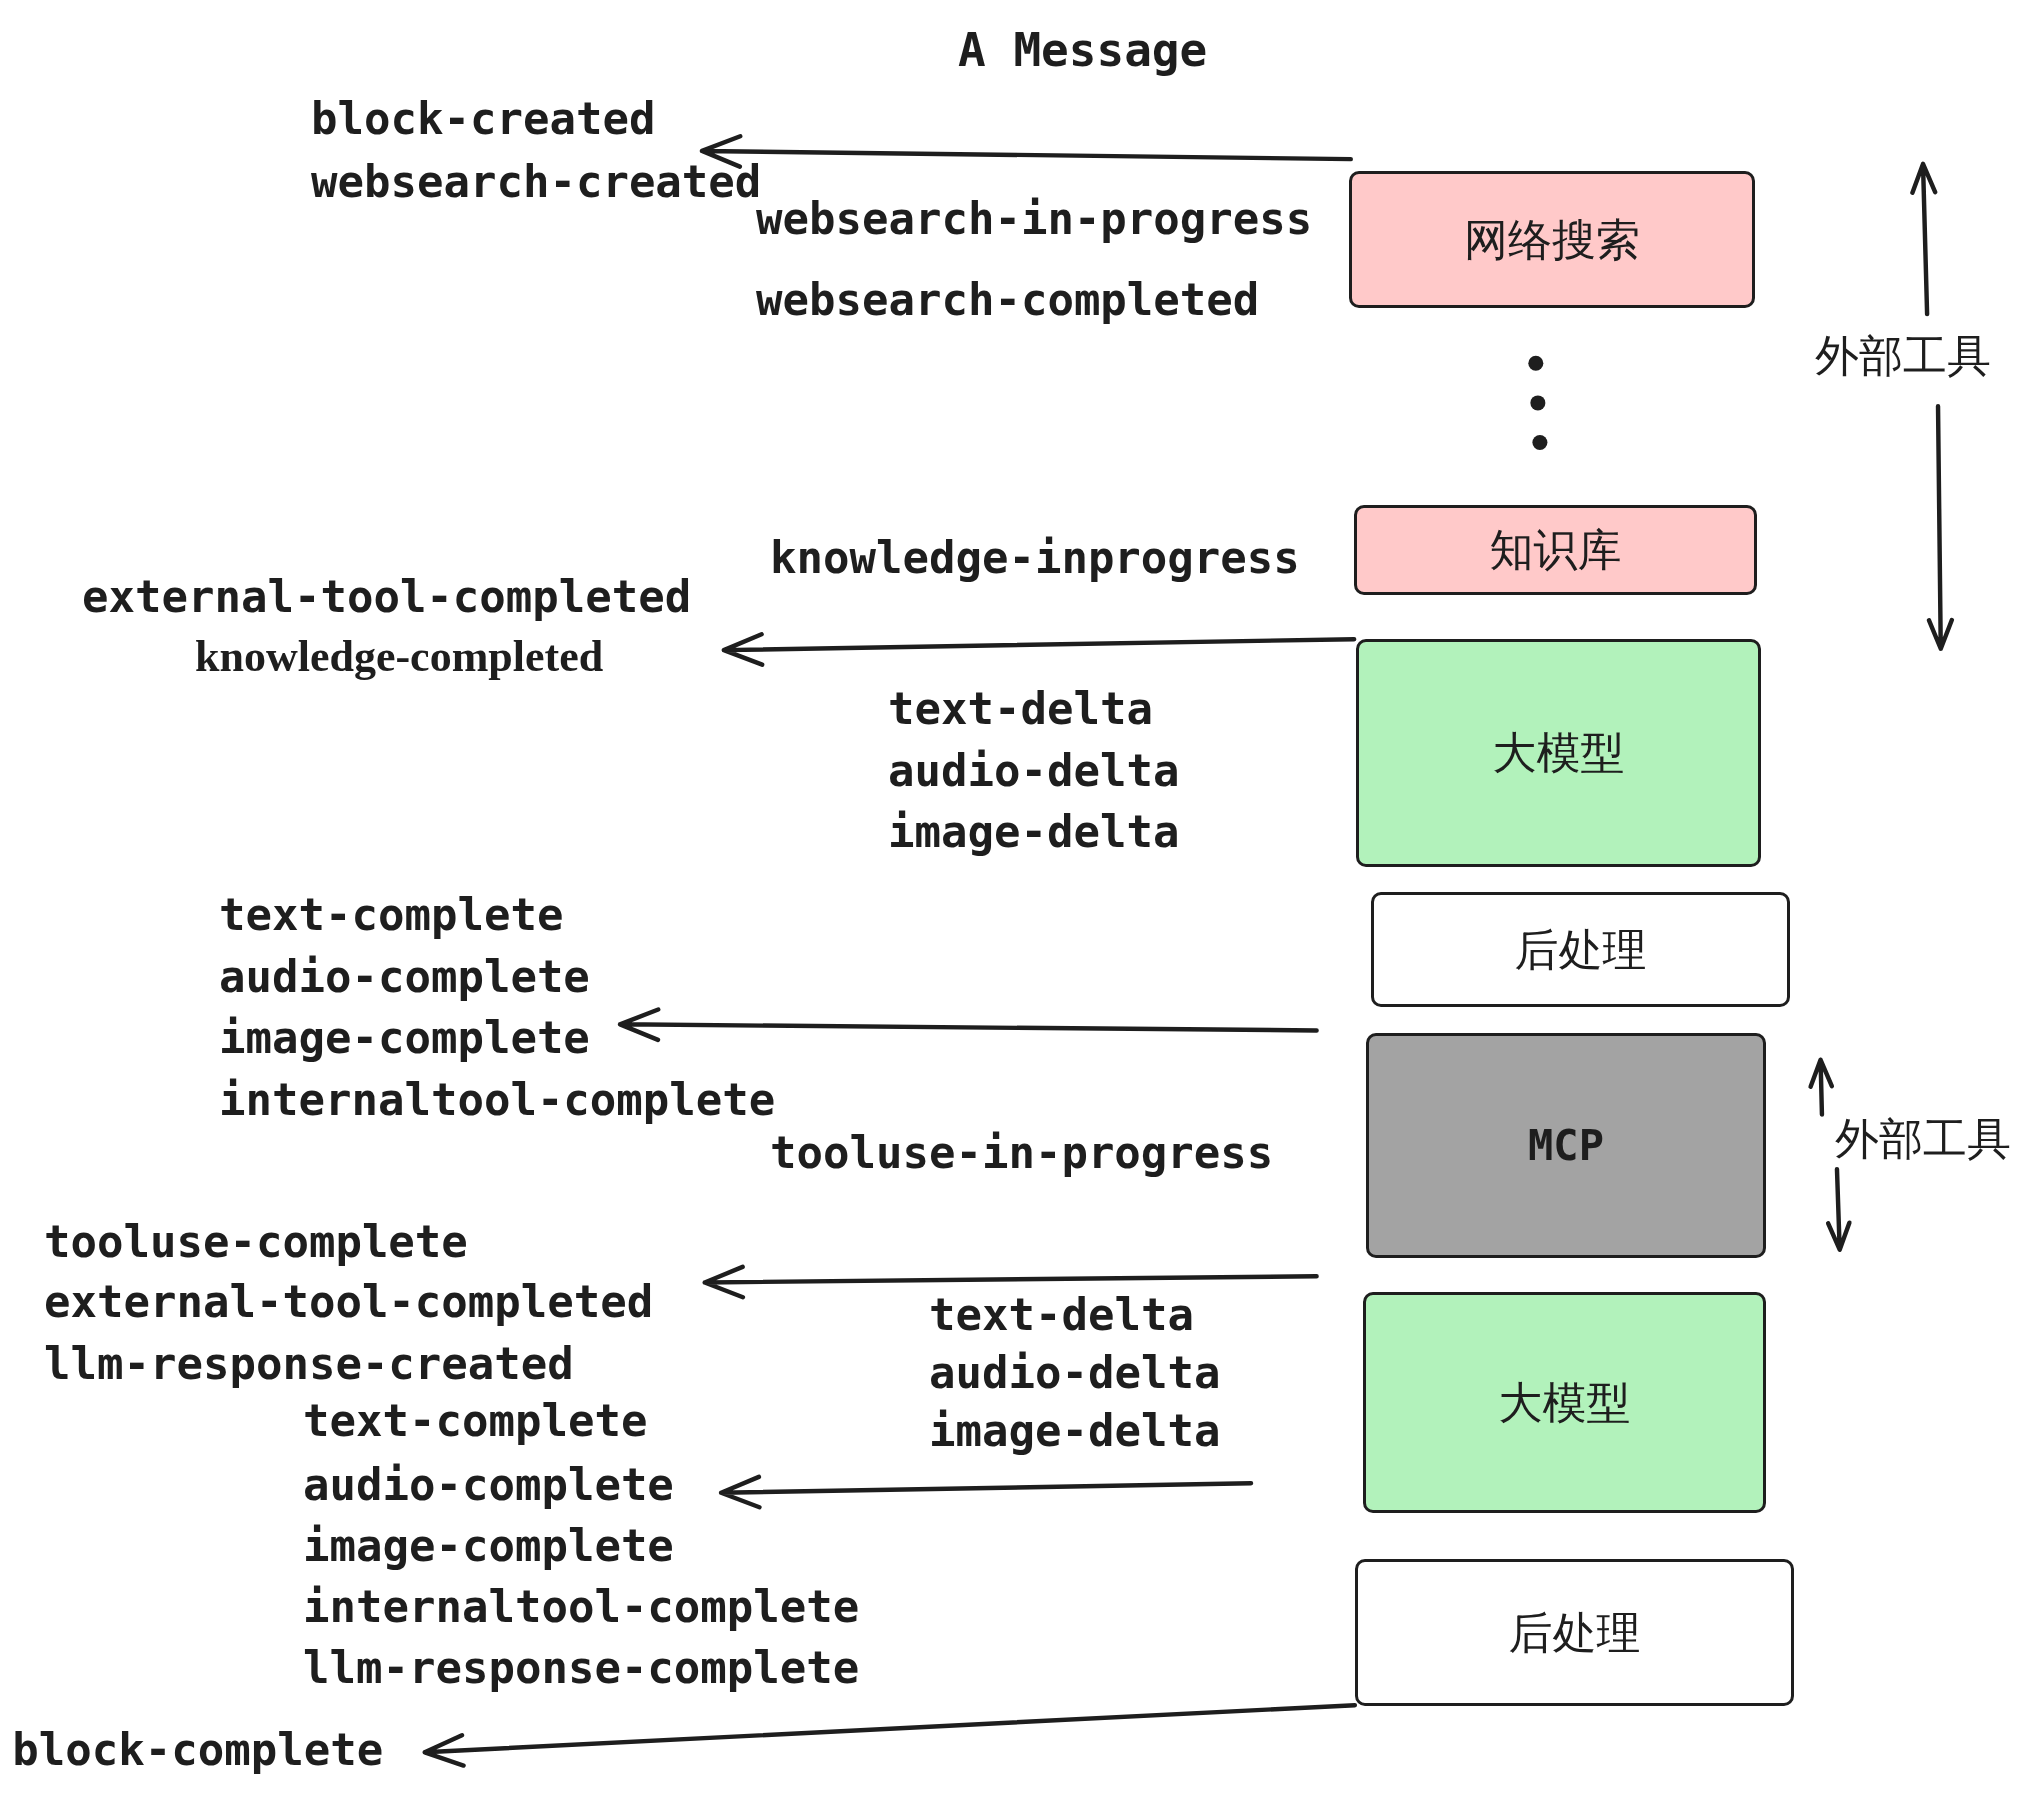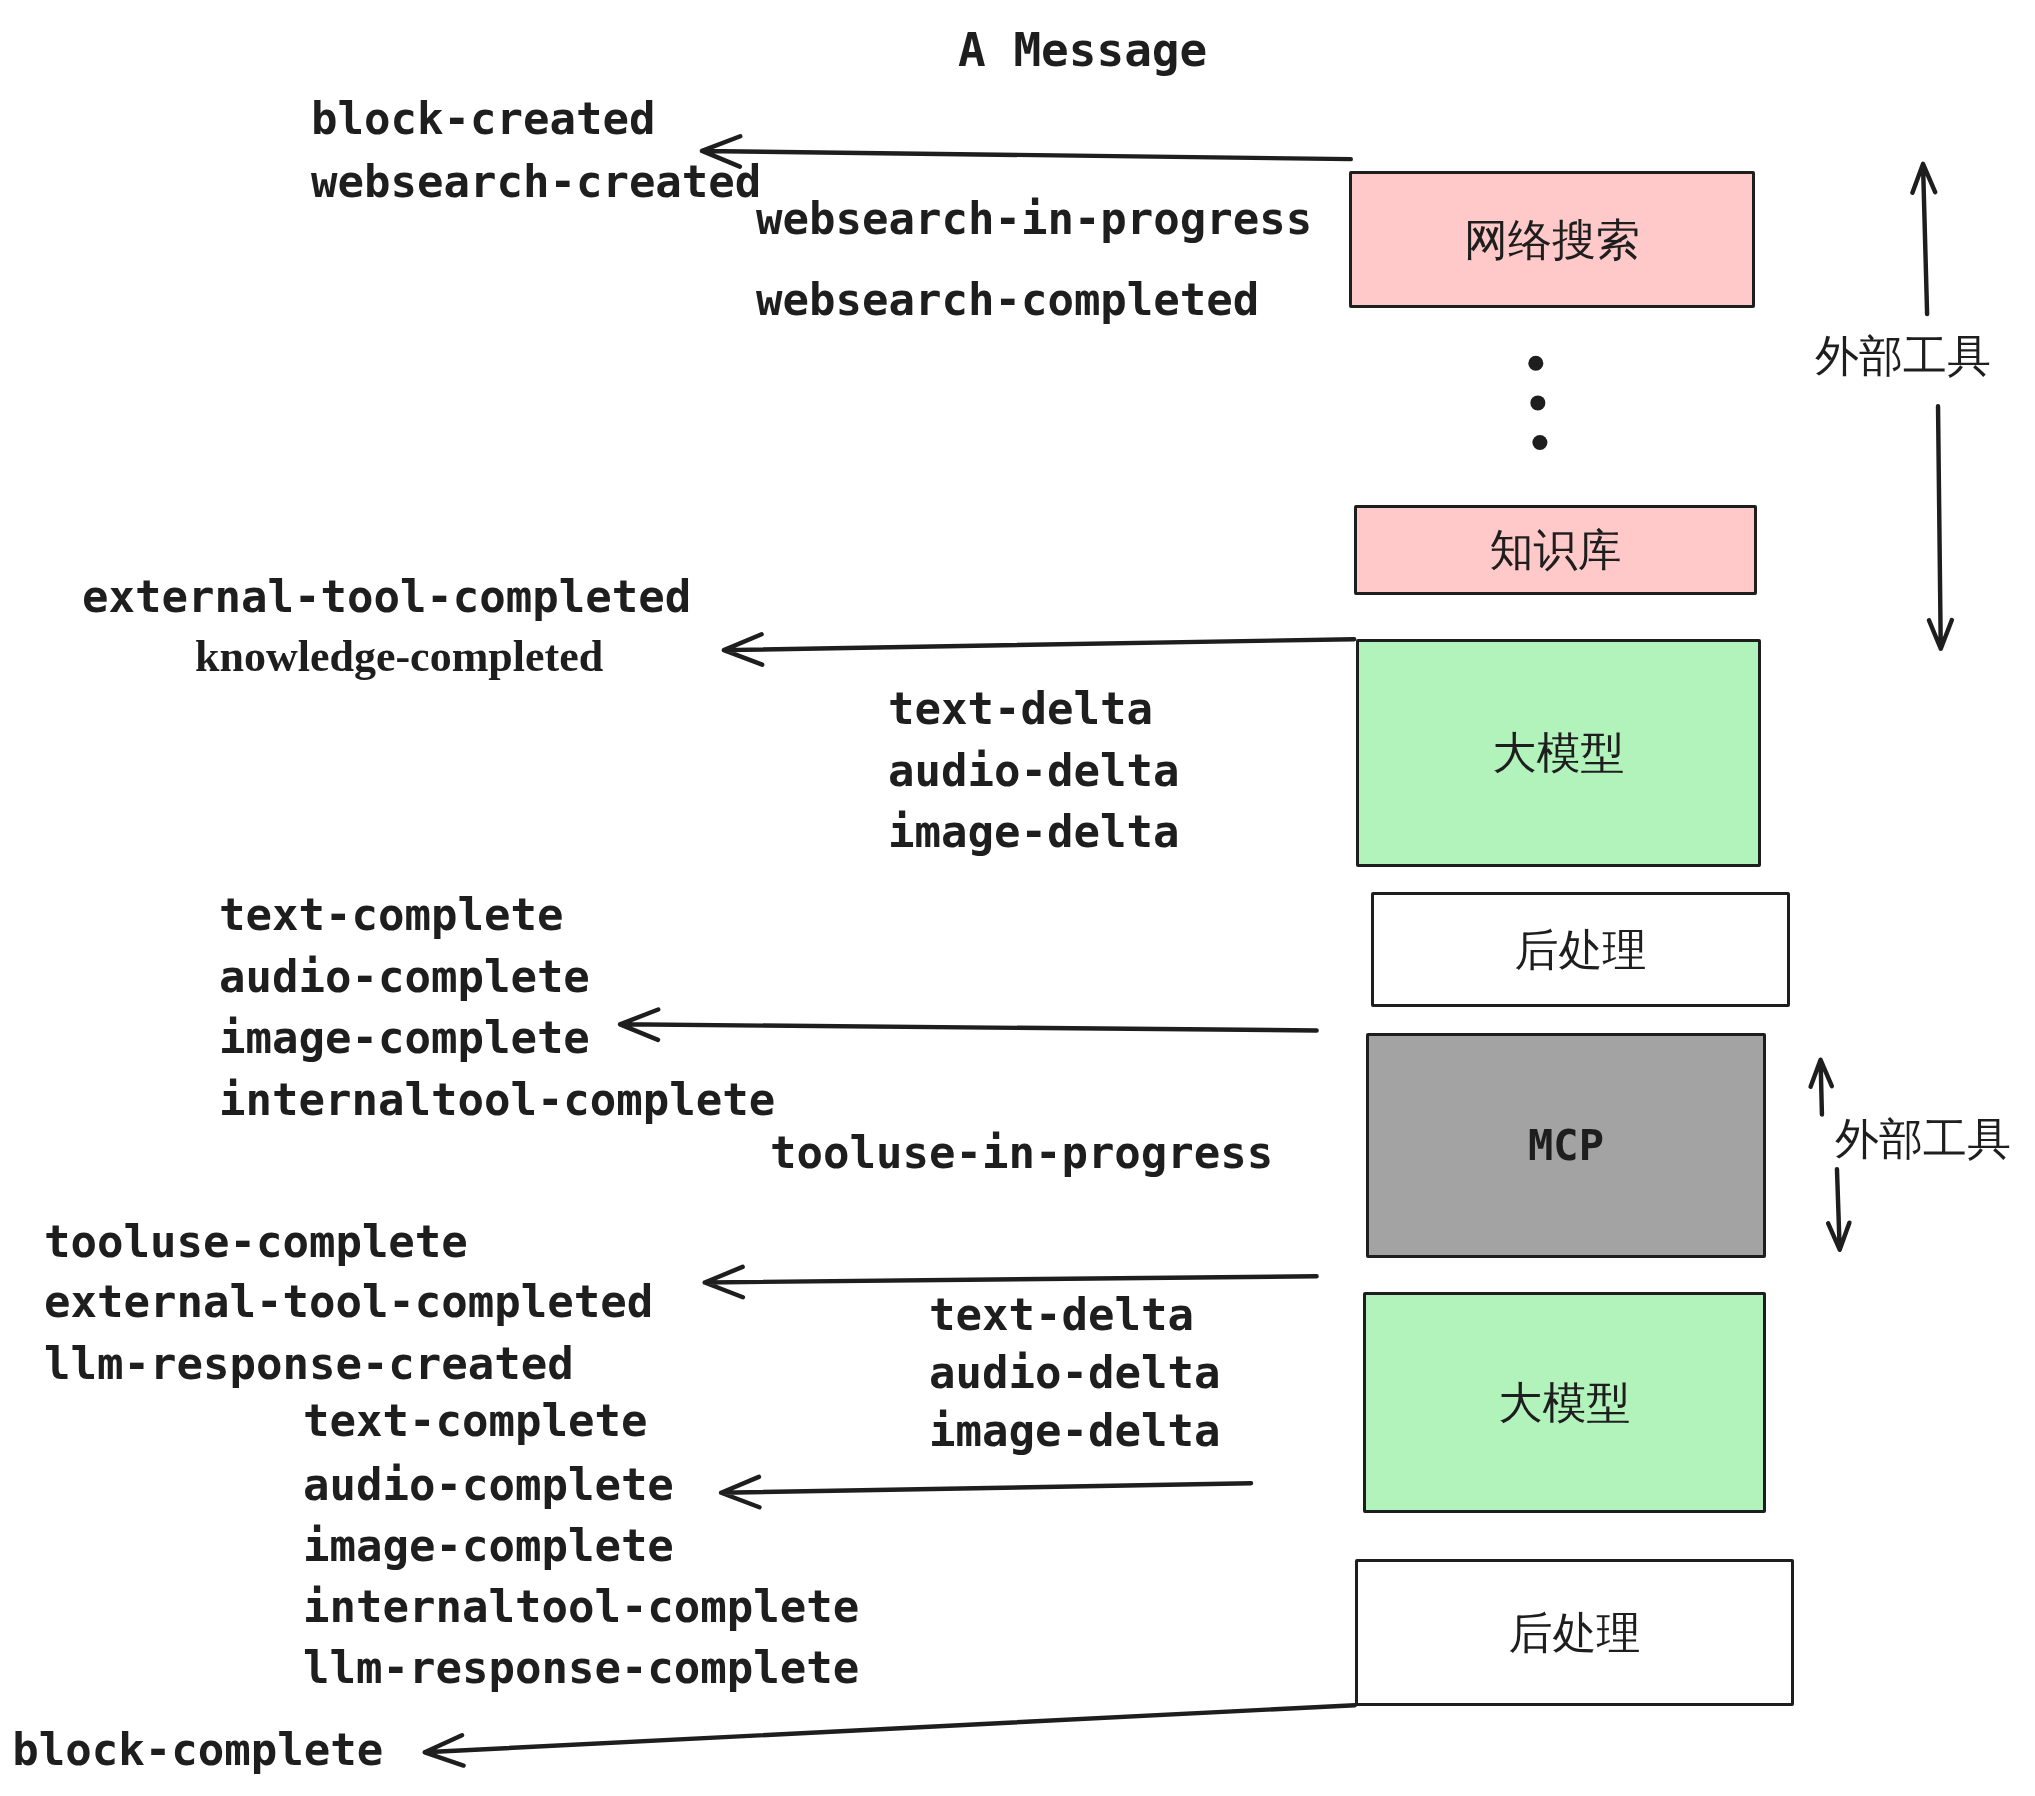--- a/index.html
+++ b/index.html
@@ -5,21 +5,21 @@
   html,body{margin:0;padding:0;background:#ffffff;}
   body{width:2035px;height:1796px;overflow:hidden;}
   #canvas{position:relative;width:2035px;height:1796px;color:#1e1e1e;
           font-family:"DejaVu Sans Mono",monospace;}
   #arrows-svg{position:absolute;left:0;top:0;width:2035px;height:1796px;}
   .title{position:absolute;left:958px;top:24.6px;
          font:700 46px/1.1 "DejaVu Sans Mono",monospace;white-space:nowrap;}
   .event{position:absolute;font:700 44px/1 "DejaVu Sans Mono",monospace;
          transform:translateY(-52%);white-space:nowrap;}
   .box{position:absolute;box-sizing:border-box;border:3.4px solid #1e1e1e;
-       border-radius:2px;display:flex;align-items:center;justify-content:center;}
+       border-radius:10px;display:flex;align-items:center;justify-content:center;}
   .box .lbl{font-family:"Liberation Sans","DejaVu Sans",sans-serif;
             font-size:44px;line-height:1;white-space:nowrap;}
   .box .lbl.hand{font:700 42px/1 "DejaVu Sans Mono",monospace;}
   .side-label{position:absolute;transform:translateY(-50%);white-space:nowrap;
               font-family:Liberation Mono, monospace;
               font-size:44px;line-height:1;}
 </style>
 </head>
 <body>
 
@@ -58,20 +58,21 @@
     <div class="box" style="left: 1363px; top: 1292px; width: 403px; height: 221px; background: rgb(178, 242, 187);">
       <span class="lbl">大模型</span>
     </div>
     <div class="box" style="left: 1355px; top: 1559px; width: 439px; height: 147px; background: rgb(255, 255, 255);">
       <span class="lbl">后处理</span>
     </div>
     <div class="event" style="left: 311px; top: 120px;">block-created</div>
     <div class="event" style="left: 311px; top: 183px;">websearch-created</div>
     <div class="event" style="left: 756px; top: 220px;">websearch-in-progress</div>
     <div class="event" style="left: 756px; top: 301px;">websearch-completed</div>
+    <div class="event" style="left: 770px; top: 559px;">knowledge-inprogress</div>
     <div class="event" style="left: 82px; top: 598px;">external-tool-completed</div>
     <div class="event" style="left: 195px; top: 658px; font-family: Liberation Serif, serif;">knowledge-completed</div>
     <div class="event" style="left: 888px; top: 710px;">text-delta</div>
     <div class="event" style="left: 888px; top: 772px;">audio-delta</div>
     <div class="event" style="left: 888px; top: 833px;">image-delta</div>
     <div class="event" style="left: 219px; top: 916px;">text-complete</div>
     <div class="event" style="left: 219px; top: 978px;">audio-complete</div>
     <div class="event" style="left: 219px; top: 1039px;">image-complete</div>
     <div class="event" style="left: 219px; top: 1101px;">internaltool-complete</div>
     <div class="event" style="left: 770px; top: 1154px;">tooluse-in-progress</div>

